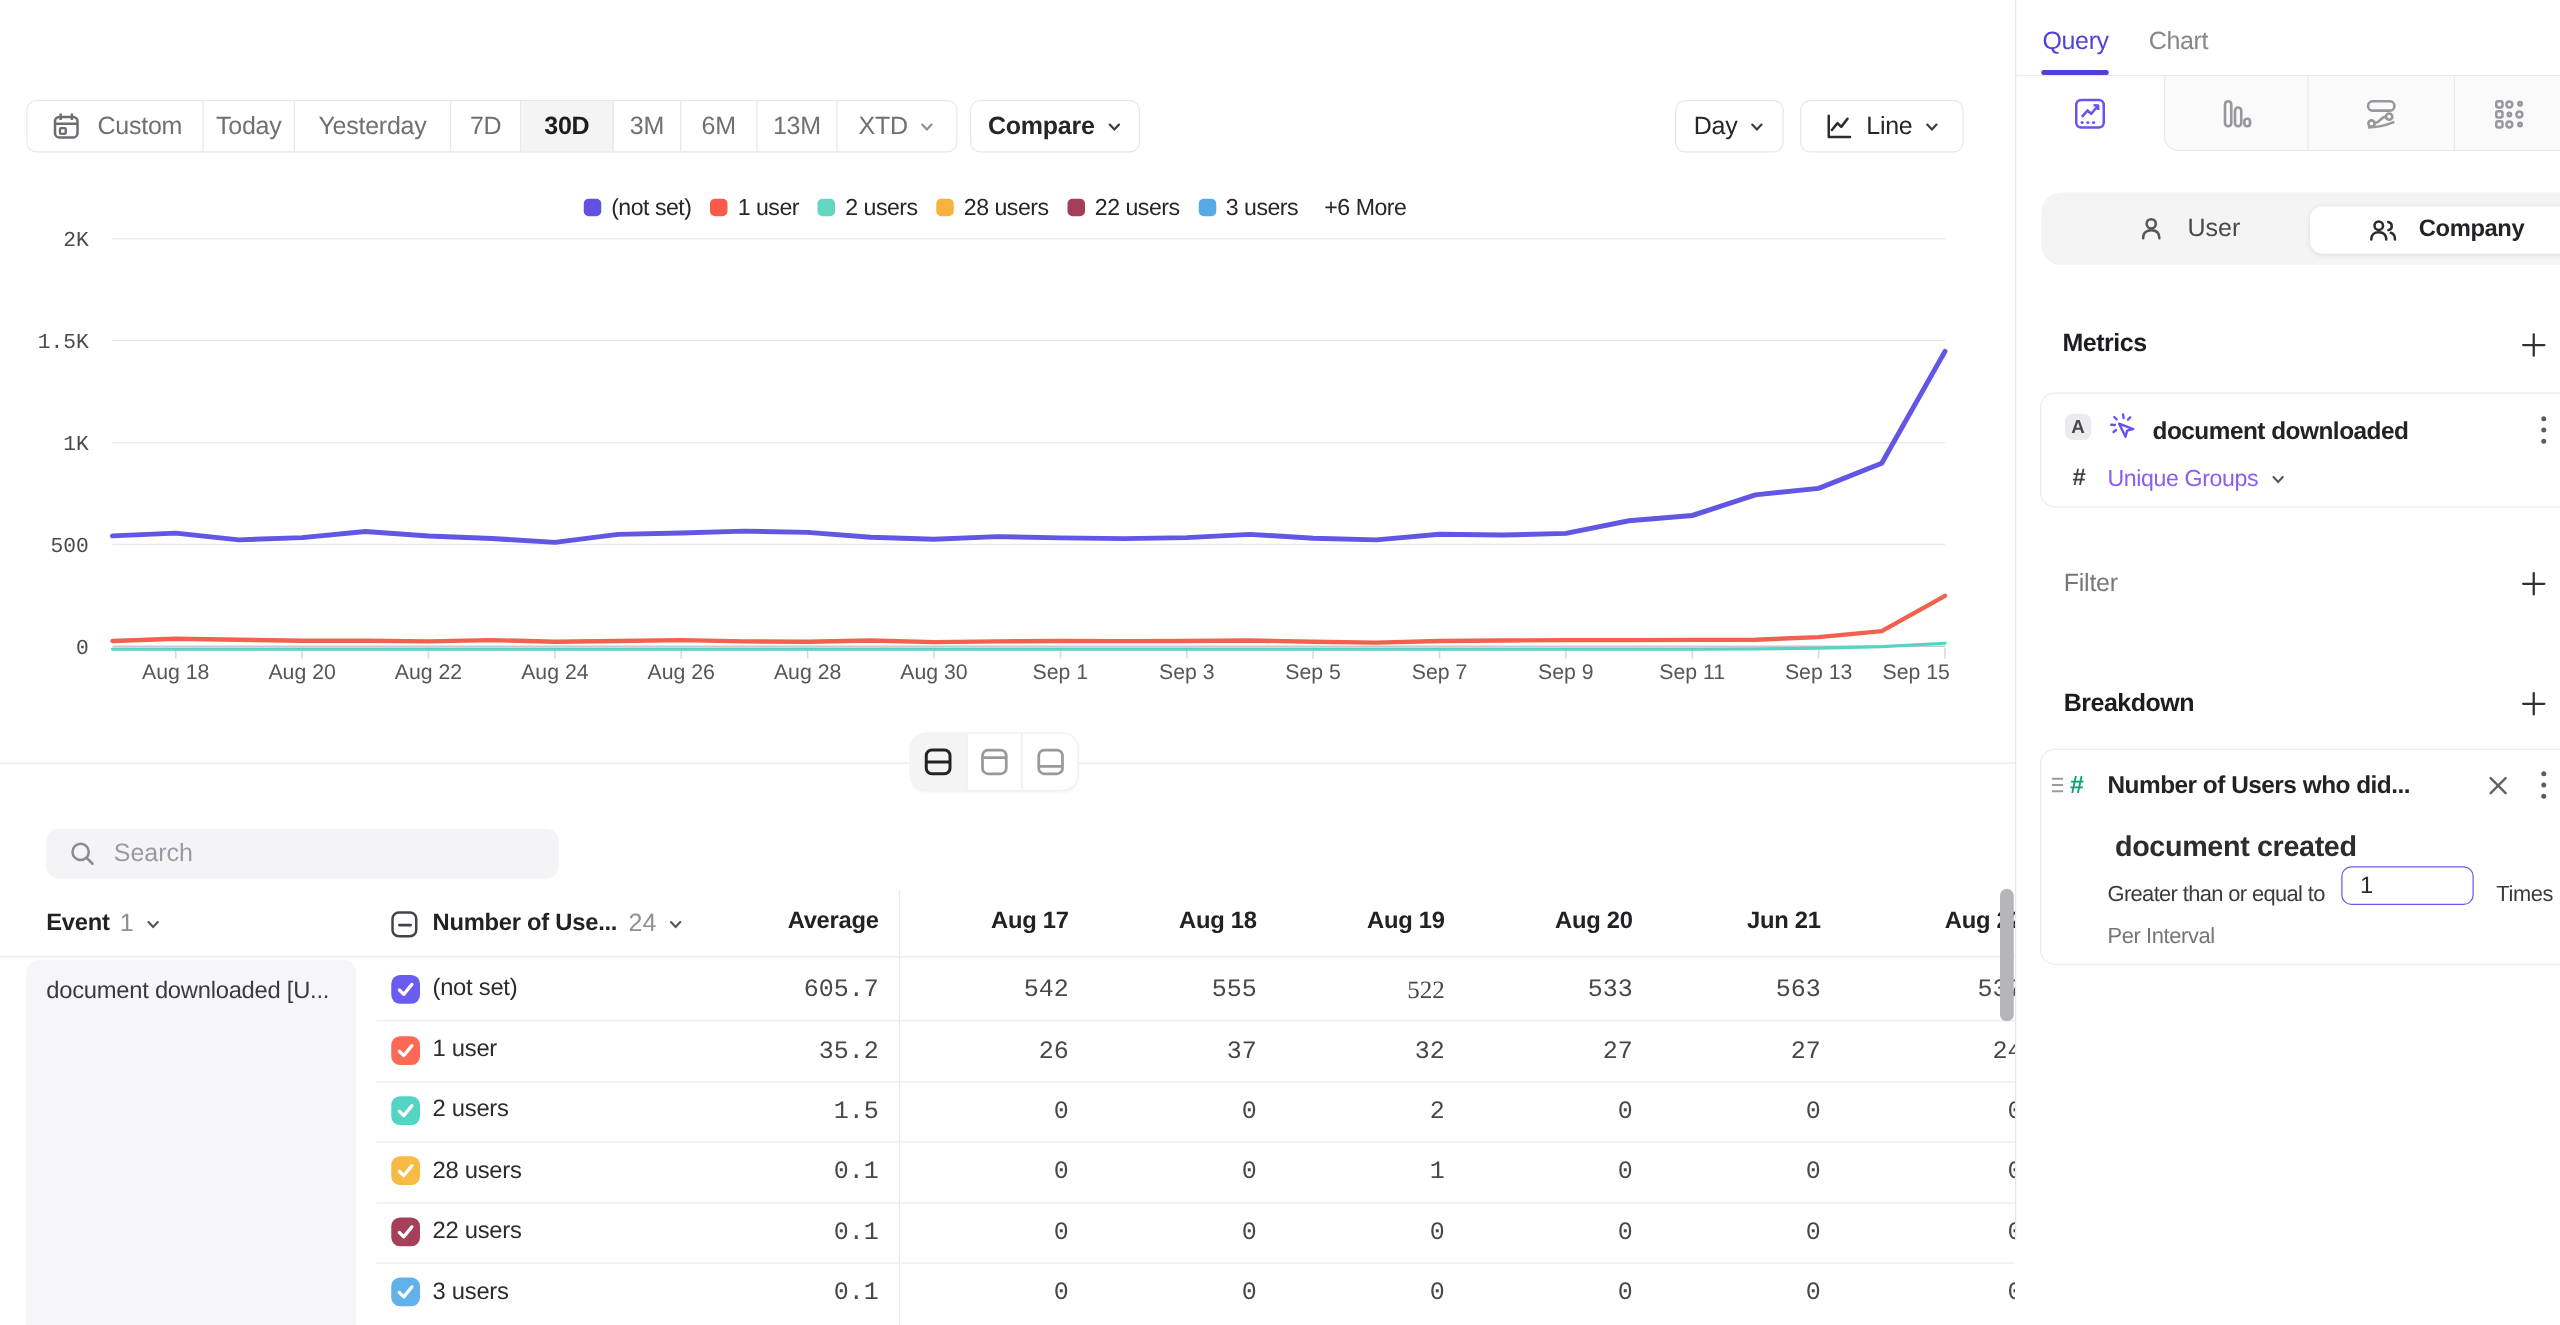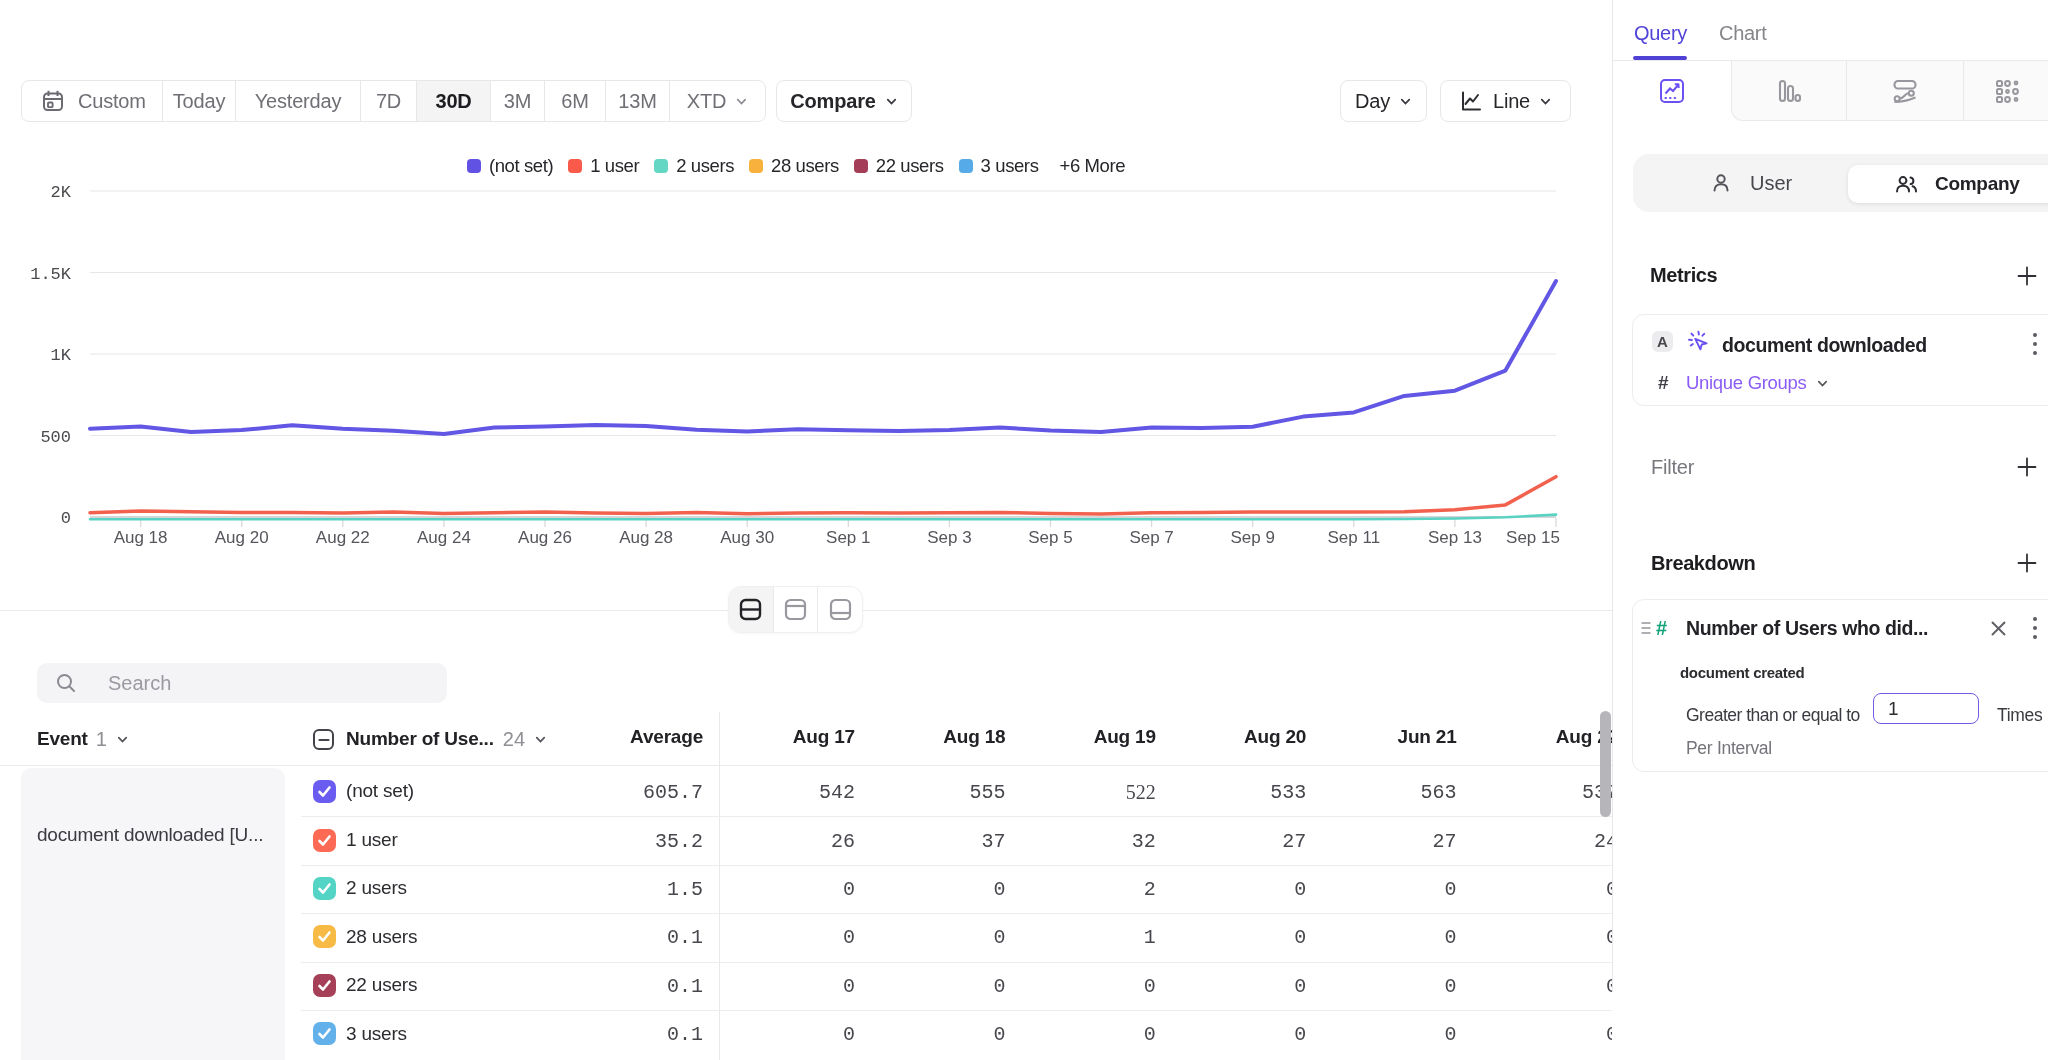--- a/index.html
+++ b/index.html
@@ -16,21 +16,21 @@
 #dategroup .sel { background:#f4f4f5; color:#1d1d21; font-weight:700; }
 .btn { height:42px; border:1px solid #e7e7e9; border-radius:8px; background:#fff; display:flex; align-items:center; justify-content:center; font-size:20px; letter-spacing:-0.2px; }
 .chev { width:13px; height:13px; margin-left:9px; flex:0 0 auto; }
 
 
 #legend { left:0; top:155px; width:1592px; display:flex; justify-content:center; align-items:center; gap:15px; font-size:18.5px; color:#26262b; letter-spacing:-0.4px; }
 #legend .it { display:flex; align-items:center; gap:8px; }
 #legend .sw { width:14px; height:14px; border-radius:4px; }
 
 
-#searchbox { left:37px; top:663px; width:410px; height:40px; background:#f4f4f6; border-radius:10px; display:flex; align-items:center; padding-left:17px; color:#9a9aa2;gap:17px; }
+#searchbox { left:37px; top:663px; width:410px; height:40px; background:#f4f4f6; border-radius:10px; display:flex; align-items:center; padding-left:17px; color:#9a9aa2; }
 #searchbox span { margin-left:13px; font-size:20px; }
 .hrow { font-weight:700; font-size:19px; color:#222226; letter-spacing:-0.2px; }
 .cellnum { font-family:"Liberation Mono",monospace; font-size:20px; color:#47474d; }
 .cb { width:23px; height:23px; border-radius:7px; display:flex; align-items:center; justify-content:center; }
 .rowsep { height:1px; background:#ededf0; left:301px; width:1311px; }
 
 
 #side { left:1612px; top:0; width:436px; height:992px; border-left:1px solid #e7e7e9; background:#fff; }
 .shead { font-weight:700; font-size:20px; color:#1d1d21; letter-spacing:-0.4px; }
 .card { border:1px solid #ececee; border-radius:12px; background:#fff; }
@@ -208,21 +208,21 @@
   <div class="abs hrow" style="left:1005.8px; top:21px; width:150px; text-align:right;">Aug 19</div>
   <div class="abs hrow" style="left:1156.2px; top:21px; width:150px; text-align:right;">Aug 20</div>
   <div class="abs hrow" style="left:1306.6px; top:21px; width:150px; text-align:right;">Jun 21</div>
   <div class="abs hrow" style="left:1468px; top:21px; width:150px; text-align:right;">Aug 22</div>
 
   <div class="abs" style="left:719px; top:7px; width:1px; height:348px; background:#e9e9eb;"></div>
 
   <div class="abs" style="left:0px; top:60px; width:1612px; height:1px; background:#e9e9eb;"></div>
 
   <div class="abs" style="left:21px; top:63px; width:264px; height:292px; background:#f6f6f8; border-radius:10px 10px 0 0;"></div>
-  <div class="abs" style="left:37px; top:77px; font-size:19px; color:#3a3a40; letter-spacing:-0.2px;margin-top:42px;">document downloaded [U...</div>
+  <div class="abs" style="left:37px; top:77px; font-size:19px; color:#3a3a40; letter-spacing:-0.2px;">document downloaded [U...</div>
 <div class="abs" style="left:313px; top:75px;">
   <div class="cb" style="background:#6a5cf0;">
         <svg width="15" height="15" viewBox="0 0 15 15" fill="none" stroke="#fff" stroke-width="2.6" stroke-linecap="round" stroke-linejoin="round">
           <path d="M2.5 8 L6 11.5 L12.5 3.5"></path>
         </svg>
       </div>
 </div>
 <div class="abs" style="left:346px; top:75px; font-size:19px; color:#2b2b30; letter-spacing:-0.2px;">(not set)</div>
 <div class="abs cellnum" style="left:403px; top:76px; width:300px; text-align:right;">605.7</div>
 <div class="abs cellnum" style="left:705.0px; top:76px; width:150px; text-align:right;">542</div>
@@ -435,21 +435,21 @@
     <div class="abs" style="left:53px; top:17px; font-size:19.5px; font-weight:600; color:#222227; letter-spacing:-0.4px;">Number of Users who did...</div>
     <svg class="abs" style="left:357px; top:20px;" width="17" height="17" viewBox="0 0 17 17" stroke="#606066" stroke-width="1.9" stroke-linecap="round">
         <line x1="2.5" y1="2.5" x2="14.5" y2="14.5"></line>
         <line x1="14.5" y1="2.5" x2="2.5" y2="14.5"></line>
       </svg>
     <svg class="abs" style="left:399px; top:15px;" width="6" height="26" viewBox="0 0 6 26" fill="#5c5c63">
         <circle cx="3" cy="4" r="2"></circle>
         <circle cx="3" cy="13" r="2"></circle>
         <circle cx="3" cy="22" r="2"></circle>
       </svg>
-    <div class="abs" style="left:47px; top:64px; font-size:15px; font-weight:700; color:#2c2c31; letter-spacing:-0.3px;">document created</div>
+    <div class="abs" style="left:59px; top:64px; font-size:23px; font-weight:700; color:#2c2c31; letter-spacing:-0.3px;">document created</div>
     <div class="abs" style="left:53px; top:105px; font-size:17.5px; color:#3a3a40; letter-spacing:-0.5px;">Greater than or equal to</div>
     <div class="abs" style="left:240px; top:93px; width:106px; height:31px; border:1.6px solid #6e5ce6; border-radius:8px; display:flex; align-items:center; padding-left:14px; font-size:19px; color:#2b2b30;">1</div>
     <div class="abs" style="left:364px; top:105px; font-size:17.5px; color:#3a3a40; letter-spacing:-0.3px;">Times</div>
     <div class="abs" style="left:53px; top:138px; font-size:17.5px; color:#74747b; letter-spacing:-0.3px;">Per Interval</div>
   </div>
 
   <div class="abs" style="left:0; top:1017px; width:436px; height:43px; background:#fbfbfc; border-top:1px solid #ececee;"></div>
   <svg class="abs" style="left:39px; top:1034px;" width="22" height="22" viewBox="0 0 22 22" fill="none" stroke="#2c2c31" stroke-width="2" stroke-linecap="round" stroke-linejoin="round">
     <line x1="2.5" y1="11" x2="14.5" y2="11"></line>
     <path d="M10 5.5 L15.5 11 L10 16.5"></path>

